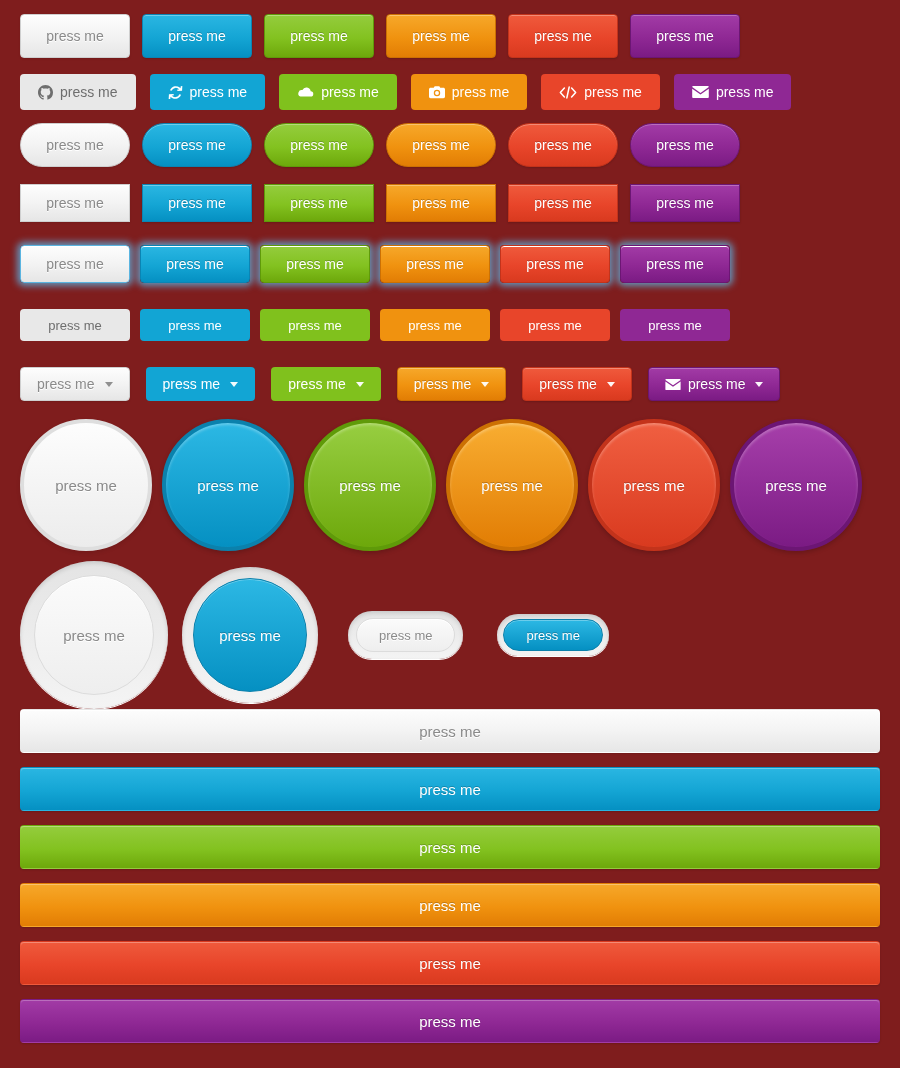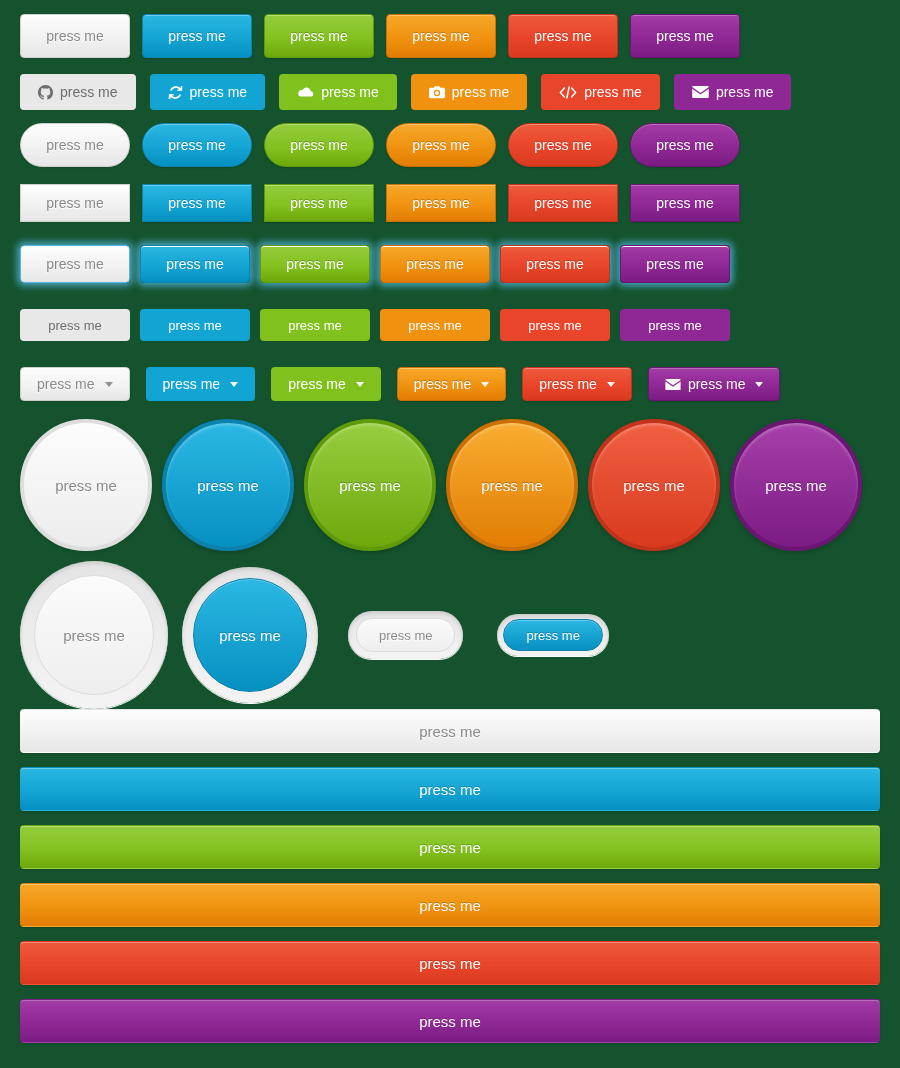--- a/index.html
+++ b/index.html
@@ -9,21 +9,21 @@
     height: 1068px;
     background: #f2f2f2;
     font-family: "Liberation Sans", sans-serif;
     overflow: hidden;
   }
 
   #stage {
     position: relative;
     width: 900px;
     height: 1068px;
-    background: #14532d;
+    background: #7f1d1d;
   }
 
   .row {
     position: absolute;
     left: 20px;
     display: flex;
     align-items: center;
   }
 
   

